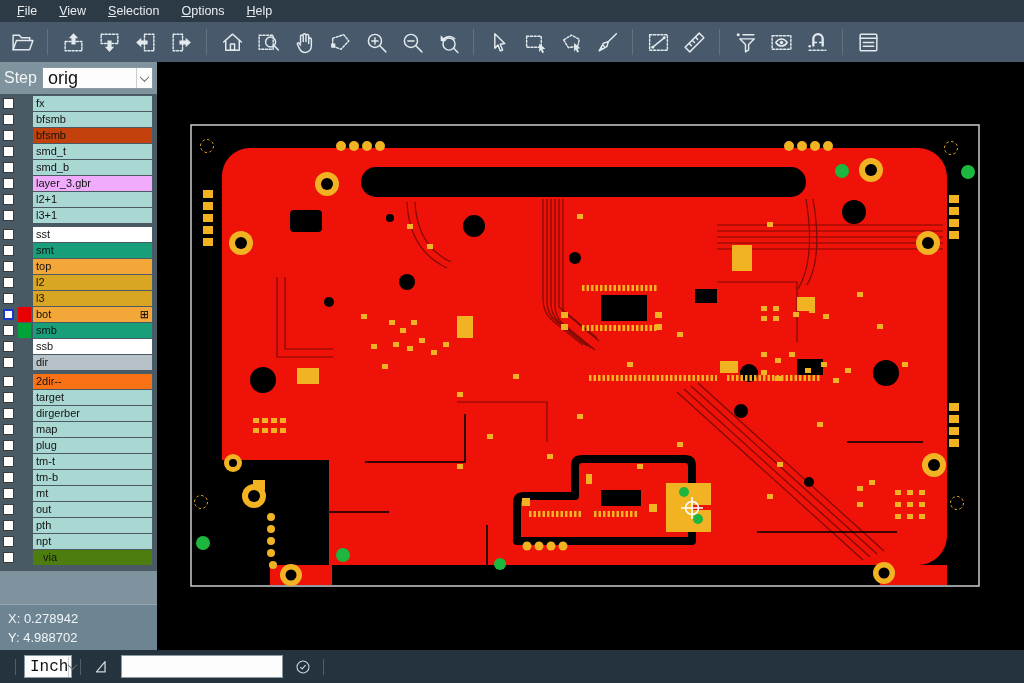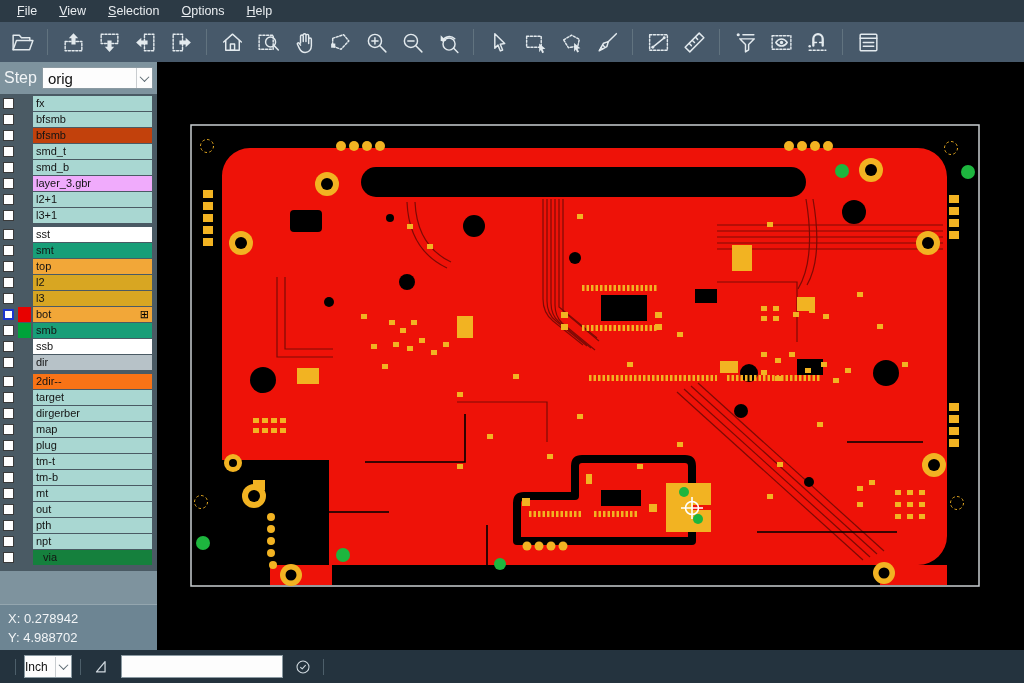--- a/index.html
+++ b/index.html
@@ -22,21 +22,21 @@
     stroke-linecap:round; stroke-linejoin:round; }
   .tb-sep { width:1px; height:26px; background:#61737f; margin:0 7px; }
 
   
   #sidebar { position:absolute; left:0; top:62px; width:157px; height:588px;
     background:#7e939e; }
   #step-row { height:32px; display:flex; align-items:center; padding:0 4px; }
   #step-label { color:#f0f4f6; font-size:16px; margin-right:5px; }
   .selectbox { background:#fdfdfd; border:1px solid #8b9aa2; height:22px;
     display:flex; align-items:center; flex:1; }
-  .selectbox .sel-text { flex:1; font-size:15px; color:#111; padding-left:5px; }
+  .selectbox .sel-text { flex:1; font-size:18px; color:#111; padding-left:5px; }
   .sel-chev { width:16px; height:20px; border-left:1px solid #c9cdd0;
     display:flex; align-items:center; justify-content:center; }
   .sel-chev i { width:7px; height:7px; border-right:1.5px solid #5c6a72; border-bottom:1.5px solid #5c6a72;
     transform:rotate(45deg) translate(-1px,-1px); }
 
   #layer-list { background:#4a5a64; padding:2px 0; }
   .layer-group { margin-bottom:4px; }
   .layer-row { display:flex; align-items:center; height:15px; margin-bottom:1px; }
   .cb { width:11px; height:11px; background:#fff; border:1px solid #3a3a3a; margin-left:3px; flex:none; }
   .cb.cb-sel { border:2px solid #1b35cf; }
@@ -52,21 +52,21 @@
 
   
   #canvas { position:absolute; left:157px; top:62px; width:867px; height:588px; background:#000; }
 
   
   #statusbar { position:absolute; left:0; top:650px; width:1024px; height:33px;
     background:#24333e; display:flex; align-items:center; padding-left:7px; }
   .sb-sep { width:1px; height:16px; background:#4d5f6a; margin:0 8px; }
   #unit-select { width:48px; flex:none; height:23px; background:#fdfdfd; border:1px solid #8b9aa2;
     display:flex; align-items:center; }
-  #unit-select .sel-text { font-size:12px; flex:1; color:#111; }
+  #unit-select .sel-text { font-size:16px; padding-left:5px; flex:1; color:#111;font-family:Liberation Mono, monospace; }
   #corner-btn, #refresh-btn { background:none; border:none; display:flex; align-items:center;
     justify-content:center; width:24px; height:24px; }
   #corner-btn svg, #refresh-btn svg { width:18px; height:18px; stroke:#cfd8de; stroke-width:1.4;
     fill:none; stroke-linecap:round; stroke-linejoin:round; }
   #cmd-input { width:162px; height:23px; border:1px solid #8b9aa2; background:#fdfdfd;
     font-size:12px; padding:0 4px; margin:0 8px 0 8px; font-family:"Liberation Sans",sans-serif; }
 </style>
 </head>
 <body>
 
@@ -381,21 +381,21 @@
             <span class="layer-label" style="background: rgb(169, 215, 210);">pth</span>
           </div>
           <div class="layer-row">
             <span class="cb"></span>
             <span class="swatch"></span>
             <span class="layer-label" style="background: rgb(169, 215, 210);">npt</span>
           </div>
           <div class="layer-row">
             <span class="cb"></span>
             <span class="swatch"></span>
-            <span class="layer-label" style="background: #15803d; padding-left: 10px;">via</span>
+            <span class="layer-label" style="background: #4d7c0f; padding-left: 10px;">via</span>
           </div>
         </div>
       </div>
     <div id="xy-panel">
       <div>X: 0.278942</div>
       <div>Y: 4.988702</div>
     </div>
   </div>
 
   <div id="canvas">

